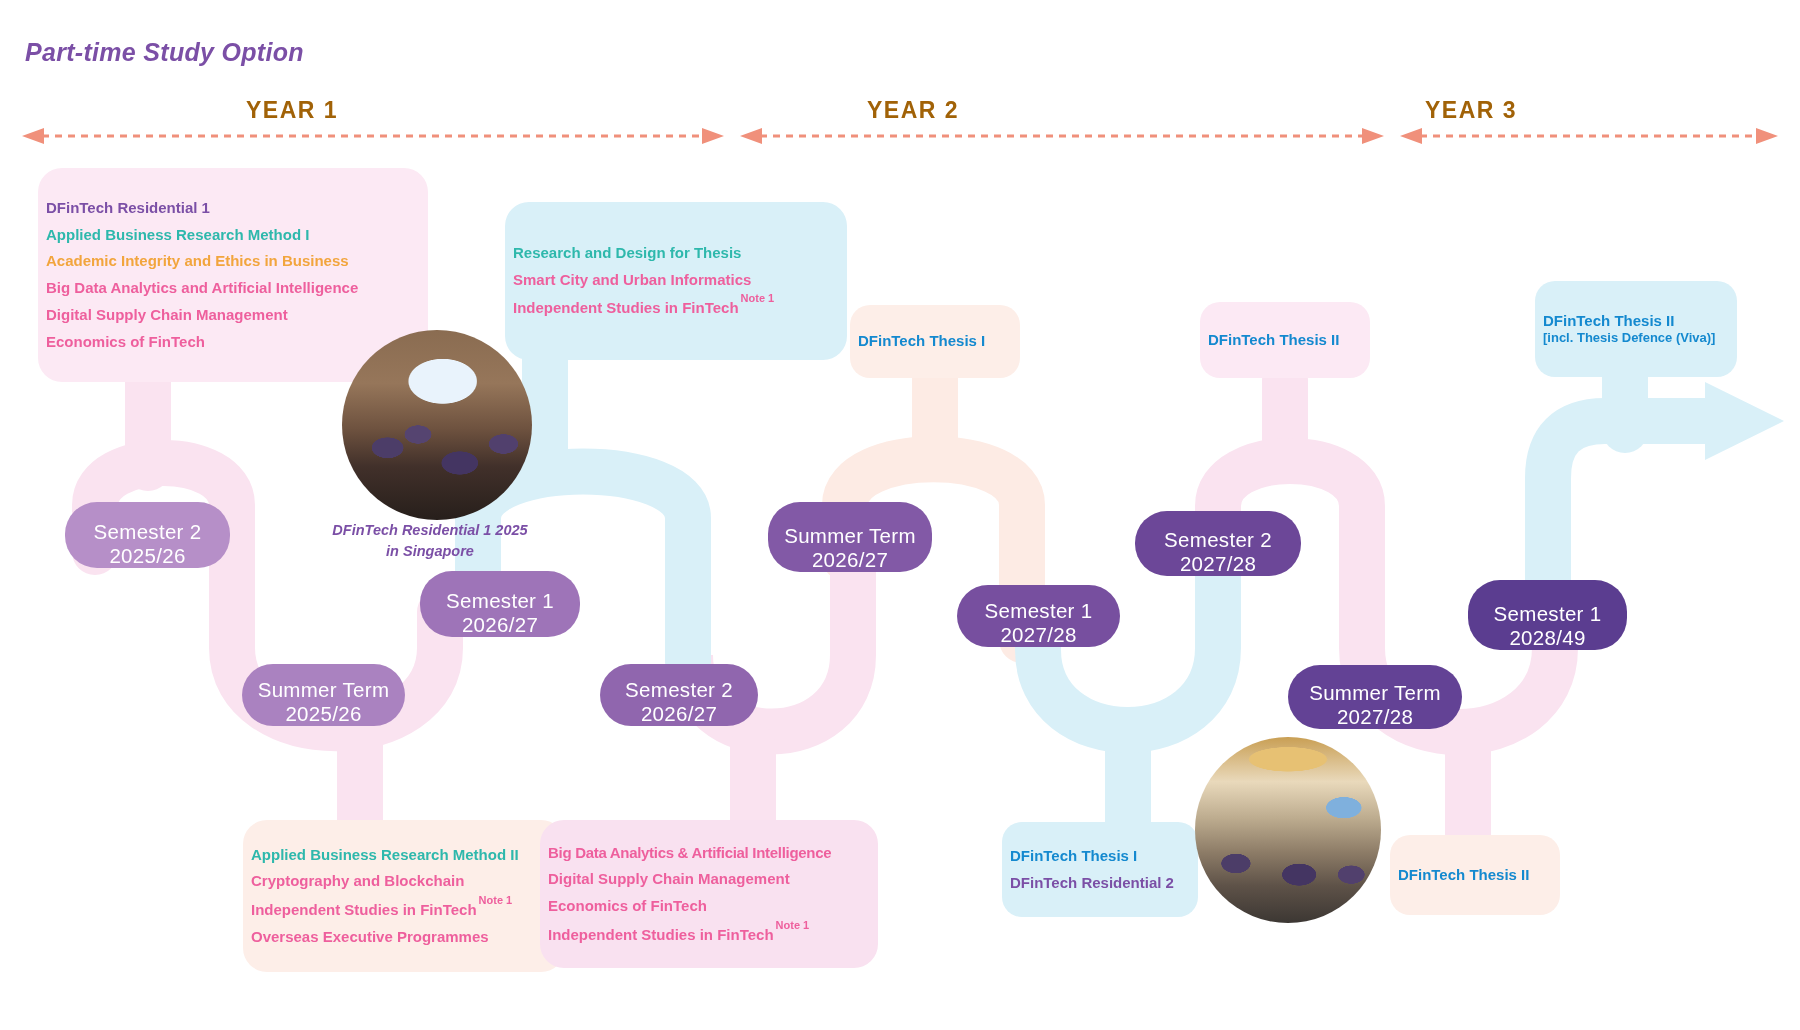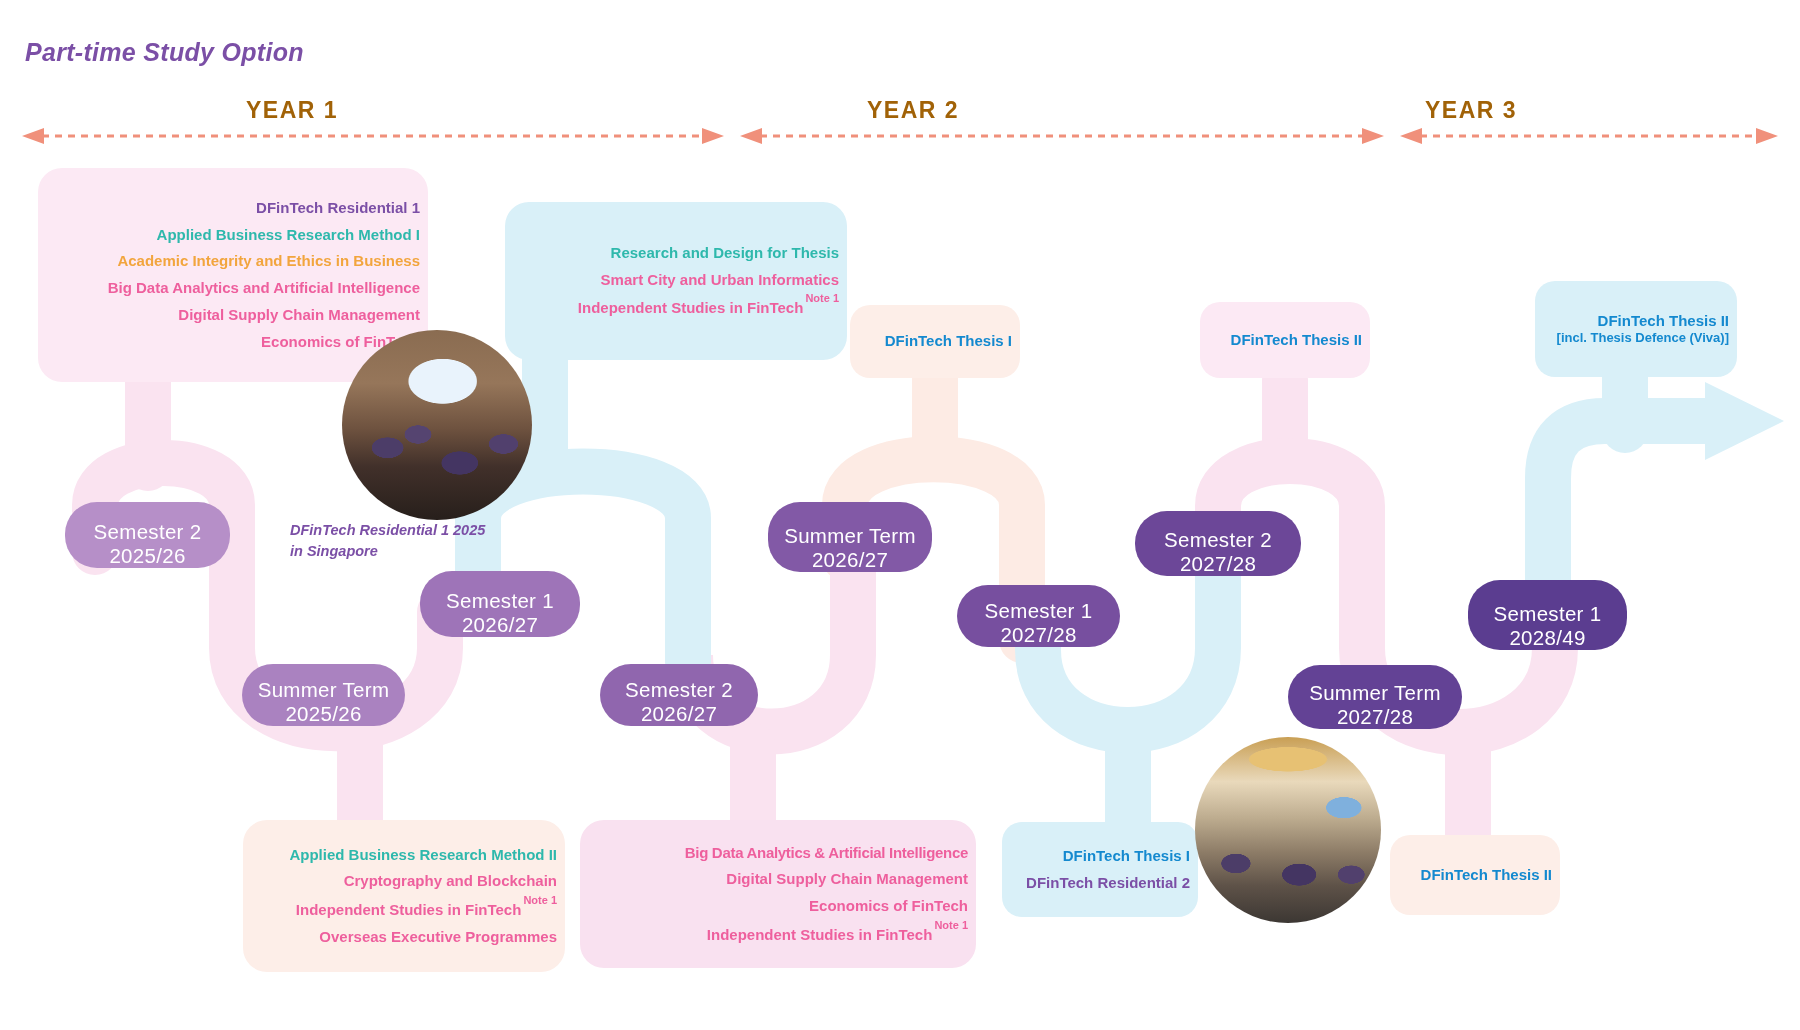--- a/index.html
+++ b/index.html
@@ -12,21 +12,21 @@
     position:absolute;left:25px;top:38px;font-size:25px;font-weight:bold;font-style:italic;
     color:#7b4fa6;letter-spacing:.3px;z-index:6;
   }
   .year-label{
     position:absolute;top:97px;transform:translateX(-50%);
     font-size:23px;font-weight:bold;color:#a16207;letter-spacing:1.5px;z-index:6;
   }
   
   .cbox{
     position:absolute;border-radius:24px;display:flex;flex-direction:column;
-    justify-content:center;align-items:flex-end;text-align:center;
+    justify-content:center;align-items:flex-start;text-align:center;
     font-weight:bold;font-size:15px;line-height:1.25;z-index:3;
   }
   .cbox .ln{padding:4px 8px;white-space:nowrap;}
   .cbox .ln.wrap{white-space:normal;max-width:305px;}
   .cbox .ln.small-line{font-size:13px;padding-top:0;}
   .note{font-size:11px;font-weight:bold;position:relative;top:-5px;margin-left:2px;}
   .c-purple{color:#7b4fa6}.c-orange{color:#f2a53d}.c-teal{color:#2eb8ac}
   .c-pink{color:#ee5f9d}.c-blue{color:#1489cf}
   .bg-pink{background:#fce9f4}.bg-pink2{background:#f9e1f0}
   .bg-cyan{background:#d9f0f8}.bg-peach{background:#fdeee8}
@@ -56,21 +56,21 @@
     left:1195px;top:737px;width:186px;height:186px;
     background-image:
       radial-gradient(ellipse 64px 20px at 50% 12%, #e7c173 0 60%, rgba(0,0,0,0) 62%),
       radial-gradient(ellipse 30px 18px at 80% 38%, #7fb0dd 0 58%, rgba(0,0,0,0) 60%),
       radial-gradient(ellipse 24px 16px at 22% 68%, #4c3d68 0 60%, rgba(0,0,0,0) 62%),
       radial-gradient(ellipse 28px 18px at 56% 74%, #443562 0 60%, rgba(0,0,0,0) 62%),
       radial-gradient(ellipse 22px 15px at 84% 74%, #51406d 0 60%, rgba(0,0,0,0) 62%),
       linear-gradient(180deg,#c99f54 0%,#e9d9bb 24%,#bcab8e 44%,#8d7c67 62%,#5e5248 80%,#3c3733 100%);
   }
   .photo-caption{
-    position:absolute;width:280px;z-index:3;
+    position:absolute;width:280px;text-align:center;z-index:3;
     font-size:14.5px;font-weight:bold;font-style:italic;color:#7b4fa6;line-height:1.45;
   }
   svg.flow{position:absolute;left:0;top:0;z-index:1;}
 </style>
 </head>
 <body>
 
 <div id="canvas">
 
   <svg class="flow" width="1800" height="1030" viewBox="0 0 1800 1030">
@@ -151,21 +151,21 @@
     <div class="ln c-blue small-line">[incl. Thesis Defence (Viva)]</div>
   </div>
 
   <div class="cbox bg-peach" style="left:243px;top:820px;width:322px;height:152px">
     <div class="ln c-teal">Applied Business Research Method II</div>
     <div class="ln c-pink">Cryptography and Blockchain</div>
     <div class="ln c-pink"><span>Independent Studies in FinTech</span><sup class="note">Note 1</sup></div>
     <div class="ln c-pink">Overseas Executive Programmes</div>
   </div>
 
-  <div class="cbox bg-pink2" style="left:580px;top:820px;width:396px;height:148px">
+  <div class="cbox bg-pink2" style="left:540px;top:820px;width:338px;height:148px">
     <div class="ln c-pink" style="letter-spacing:-.3px">Big Data Analytics &amp; Artificial Intelligence</div>
     <div class="ln c-pink">Digital Supply Chain Management</div>
     <div class="ln c-pink">Economics of FinTech</div>
     <div class="ln c-pink"><span>Independent Studies in FinTech</span><sup class="note">Note 1</sup></div>
   </div>
 
   <div class="cbox bg-cyan" style="left:1002px;top:822px;width:196px;height:95px;border-radius:20px">
     <div class="ln c-blue">DFinTech Thesis I</div>
     <div class="ln c-purple">DFinTech Residential 2</div>
   </div>

